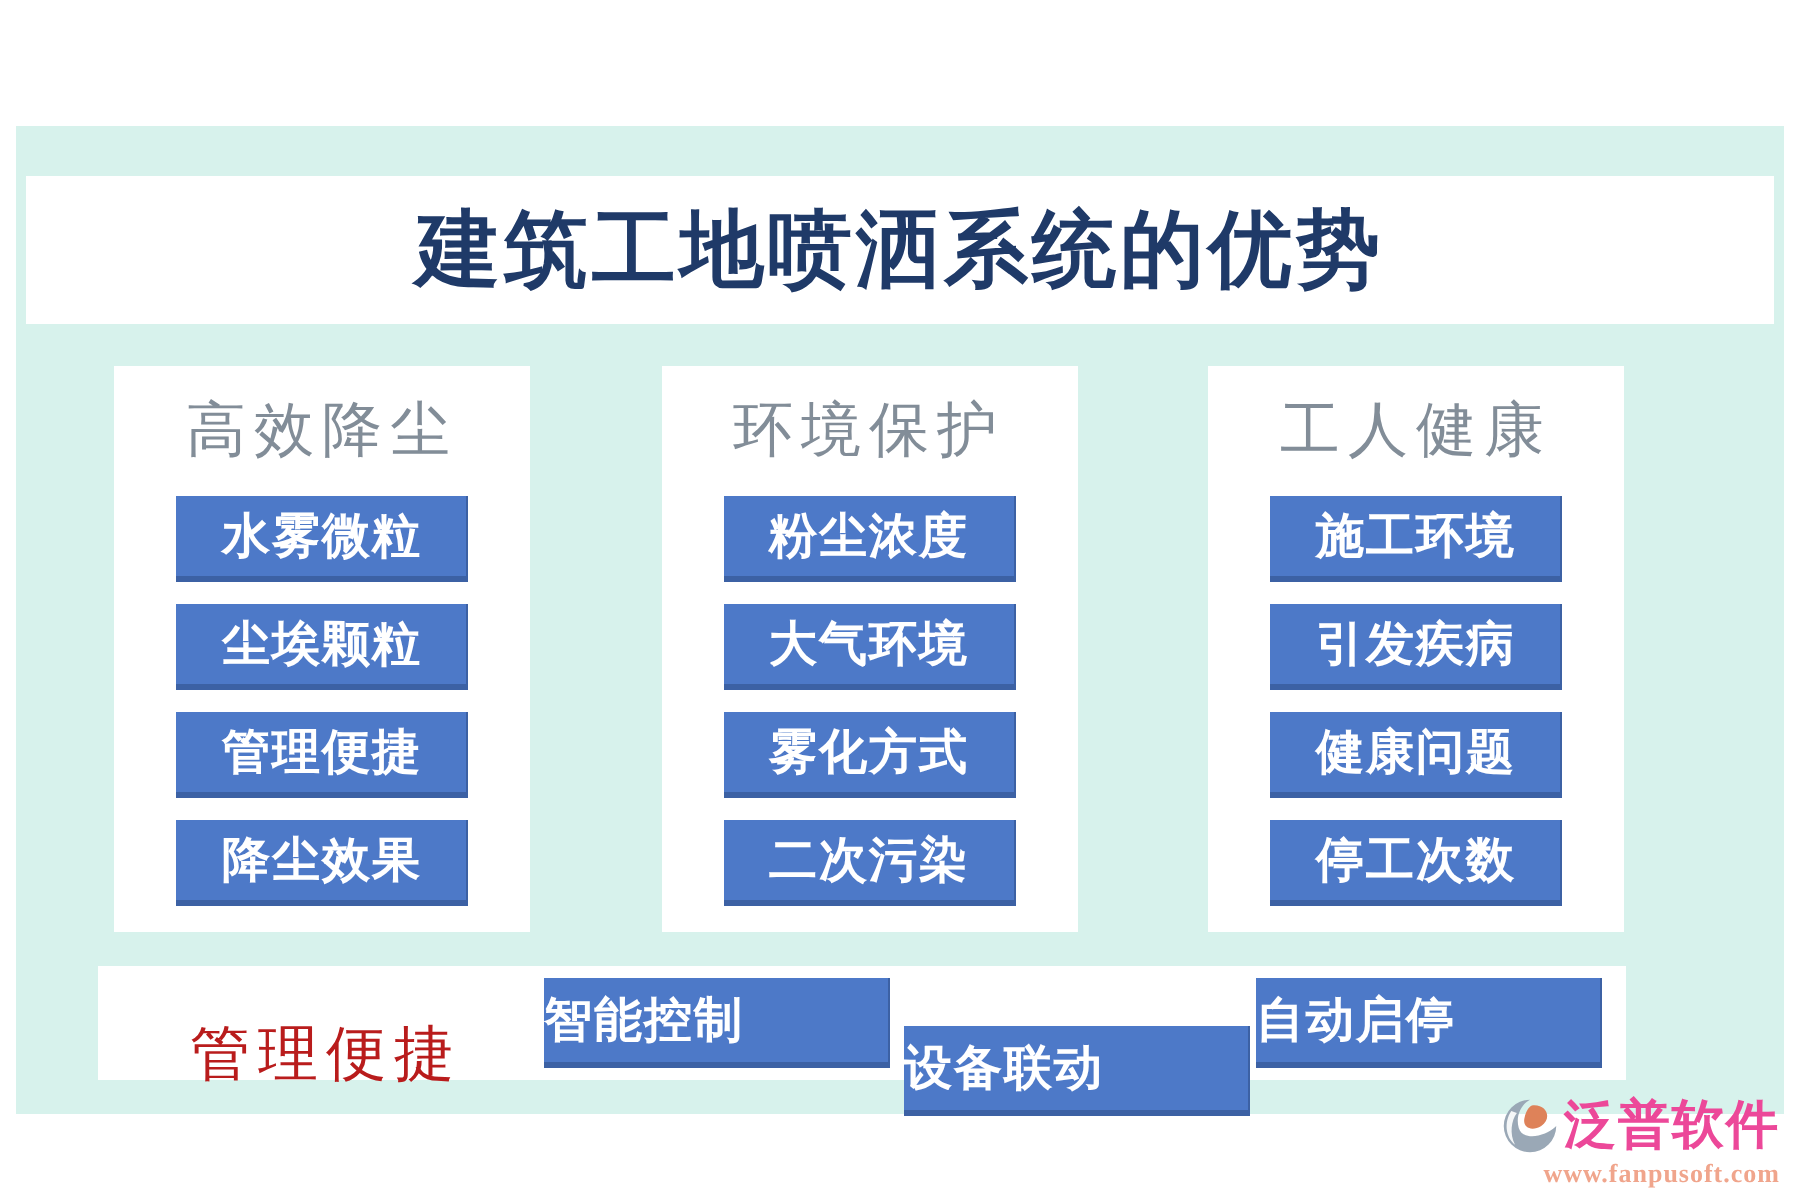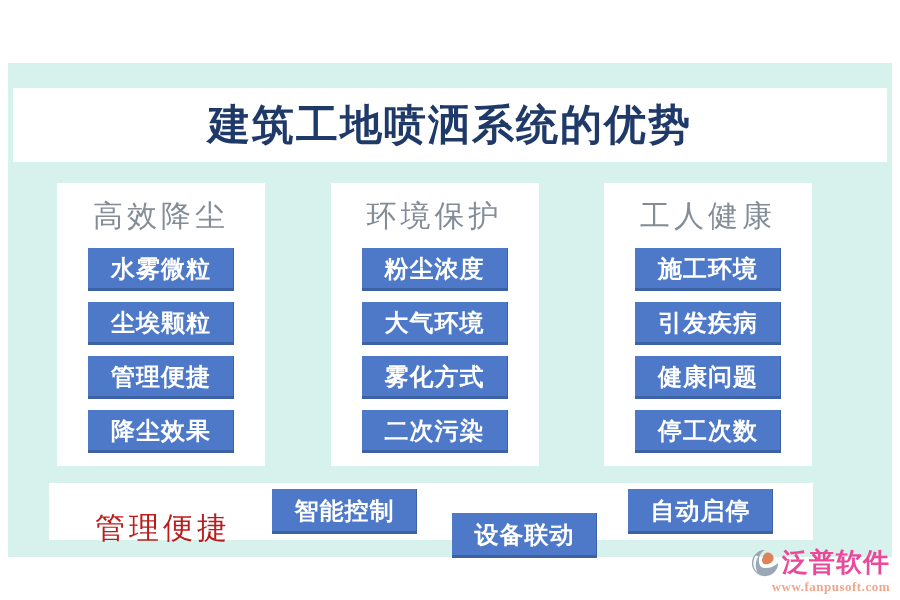--- a/index.html
+++ b/index.html
@@ -77,28 +77,27 @@
     left: 46px; top: 16px;
     height: 57px; line-height: 57px;
     font-size: 30px;
     color: #b91c1c;
     letter-spacing: 4px;
     white-space: nowrap;
   }
   .bottom-chip {
     position: absolute;
     top: 6px;
-    width: 145px; height: 45px;
+    width: 173px; height: 45px;
     background: #4d79c8;
     color: #ffffff;
     font-size: 24px;
     font-weight: bold;
     letter-spacing: 1px;
     line-height: 45px;
-    text-align: center;
     box-shadow: inset -1px -3px 0 rgba(23, 42, 84, 0.30);
     white-space: nowrap;
   }
   .bottom-chip.c0 { left: 223px; }
   .bottom-chip.c1 { left: 403px; margin-top: 24px; }
   .bottom-chip.c2 { left: 579px; }
   .watermark {
     position: absolute;
     right: 10px; bottom: 5px;
     width: 140px;

